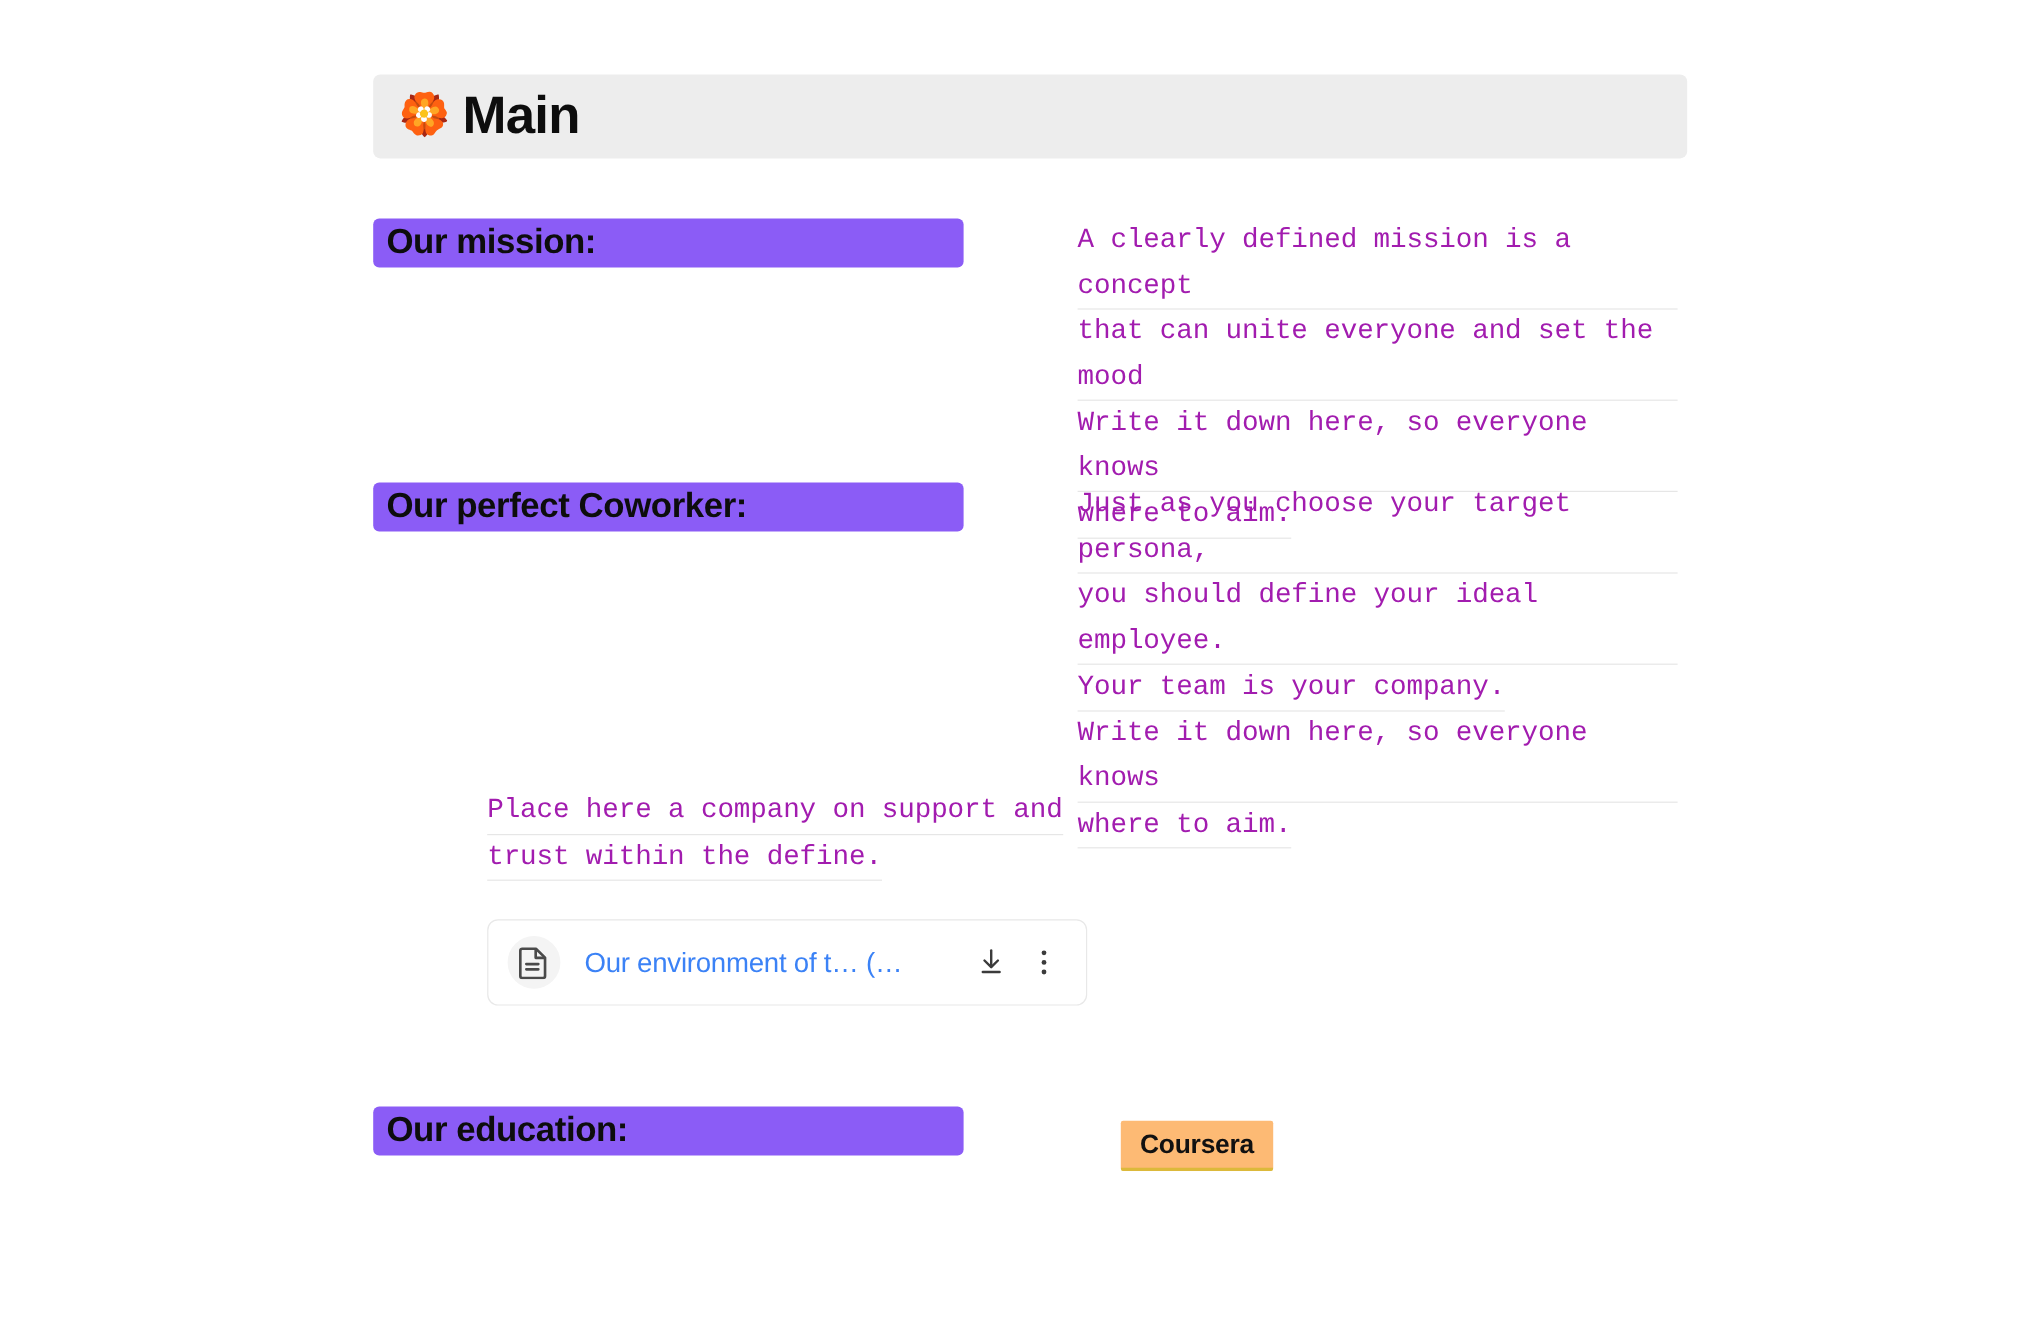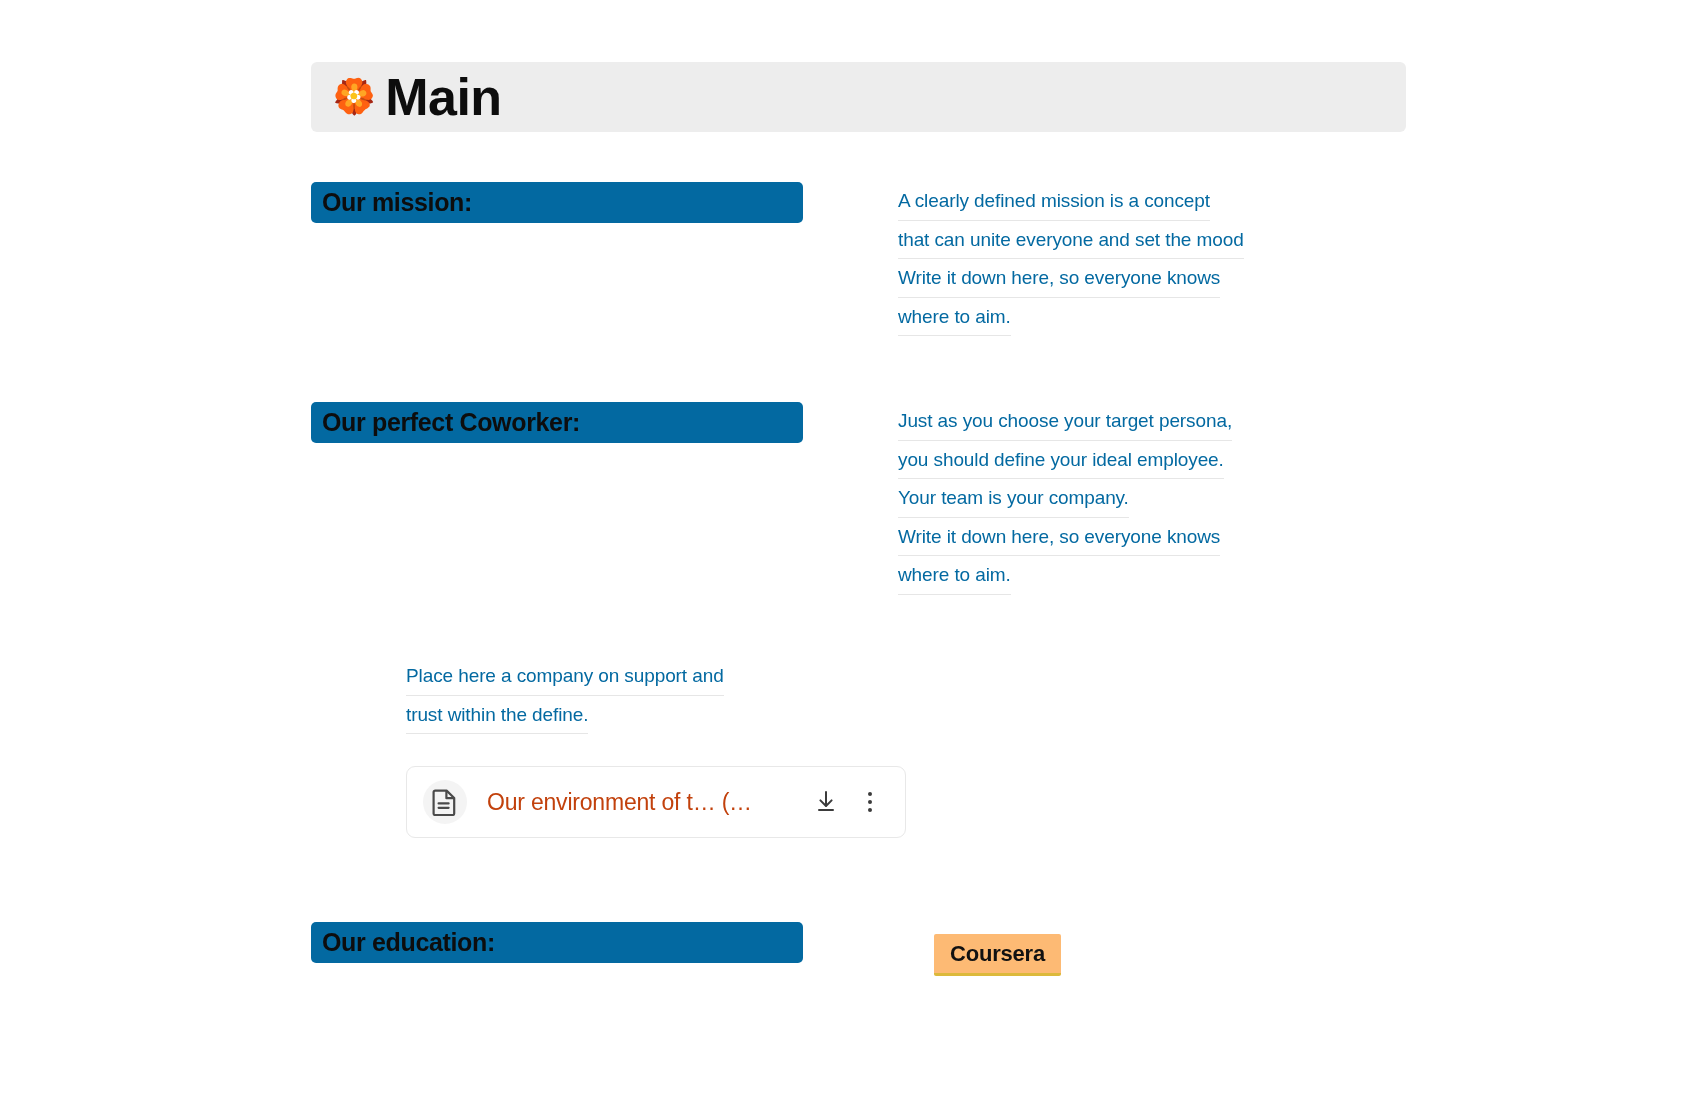--- a/index.html
+++ b/index.html
@@ -37,58 +37,59 @@
     padding: 0 22px;
   }
   .page-header .emoji {
     font-size: 34px;
     line-height: 1;
     margin-right: 10px;
     display: inline-block;
     transform: translateY(-1px);
   }
   .page-header .title {
-    font-size: 52px;
+    font-size: 44px;
     font-weight: 700;
     letter-spacing: -0.6px;
     color: #0d0d0d;
   }
 
   
   .section {
     position: absolute;
     left: 311px;
     width: 1095px;
     display: flex;
     align-items: flex-start;
   }
   .label-col { width: 492px; flex: 0 0 492px; }
   .body-col  { flex: 1 1 auto; padding-left: 95px; }
 
   .section-label {
-    background: #0369a1;
+    background: #8b5cf6;
     border-radius: 5px;
     height: 41px;
     display: flex;
     align-items: center;
     padding: 0 11px;
-    font-size: 25px;
+    font-size: 29px;
     font-weight: 700;
     letter-spacing: -0.35px;
     color: #0d0d0d;
     white-space: nowrap;
   }
 
   
   .hint {
-    font-size: 19px;
+    font-size: 23px;
     line-height: 37.5px;
-    color: #0369a1;
+    color: #a21caf;
     letter-spacing: -0.1px;
     max-width: 500px;
+    font-family: Liberation Mono, monospace;
   }
   .hint .ln {
     display: block;
     border-bottom: 1px solid #e6e6e6;
     width: fit-content;
     max-width: 100%;
   }
 
   
   .file-card {
@@ -108,21 +109,21 @@
     border-radius: 50%;
     background: #f4f4f4;
     display: flex;
     align-items: center;
     justify-content: center;
   }
   .file-name {
     flex: 1 1 auto;
     margin-left: 20px;
     font-size: 23px;
-    color: #c2410c;
+    color: #3b82f6;
     letter-spacing: -0.2px;
     white-space: nowrap;
     overflow: hidden;
   }
   .icon-btn {
     flex: 0 0 auto;
     width: 34px; height: 34px;
     display: flex;
     align-items: center;
     justify-content: center;

